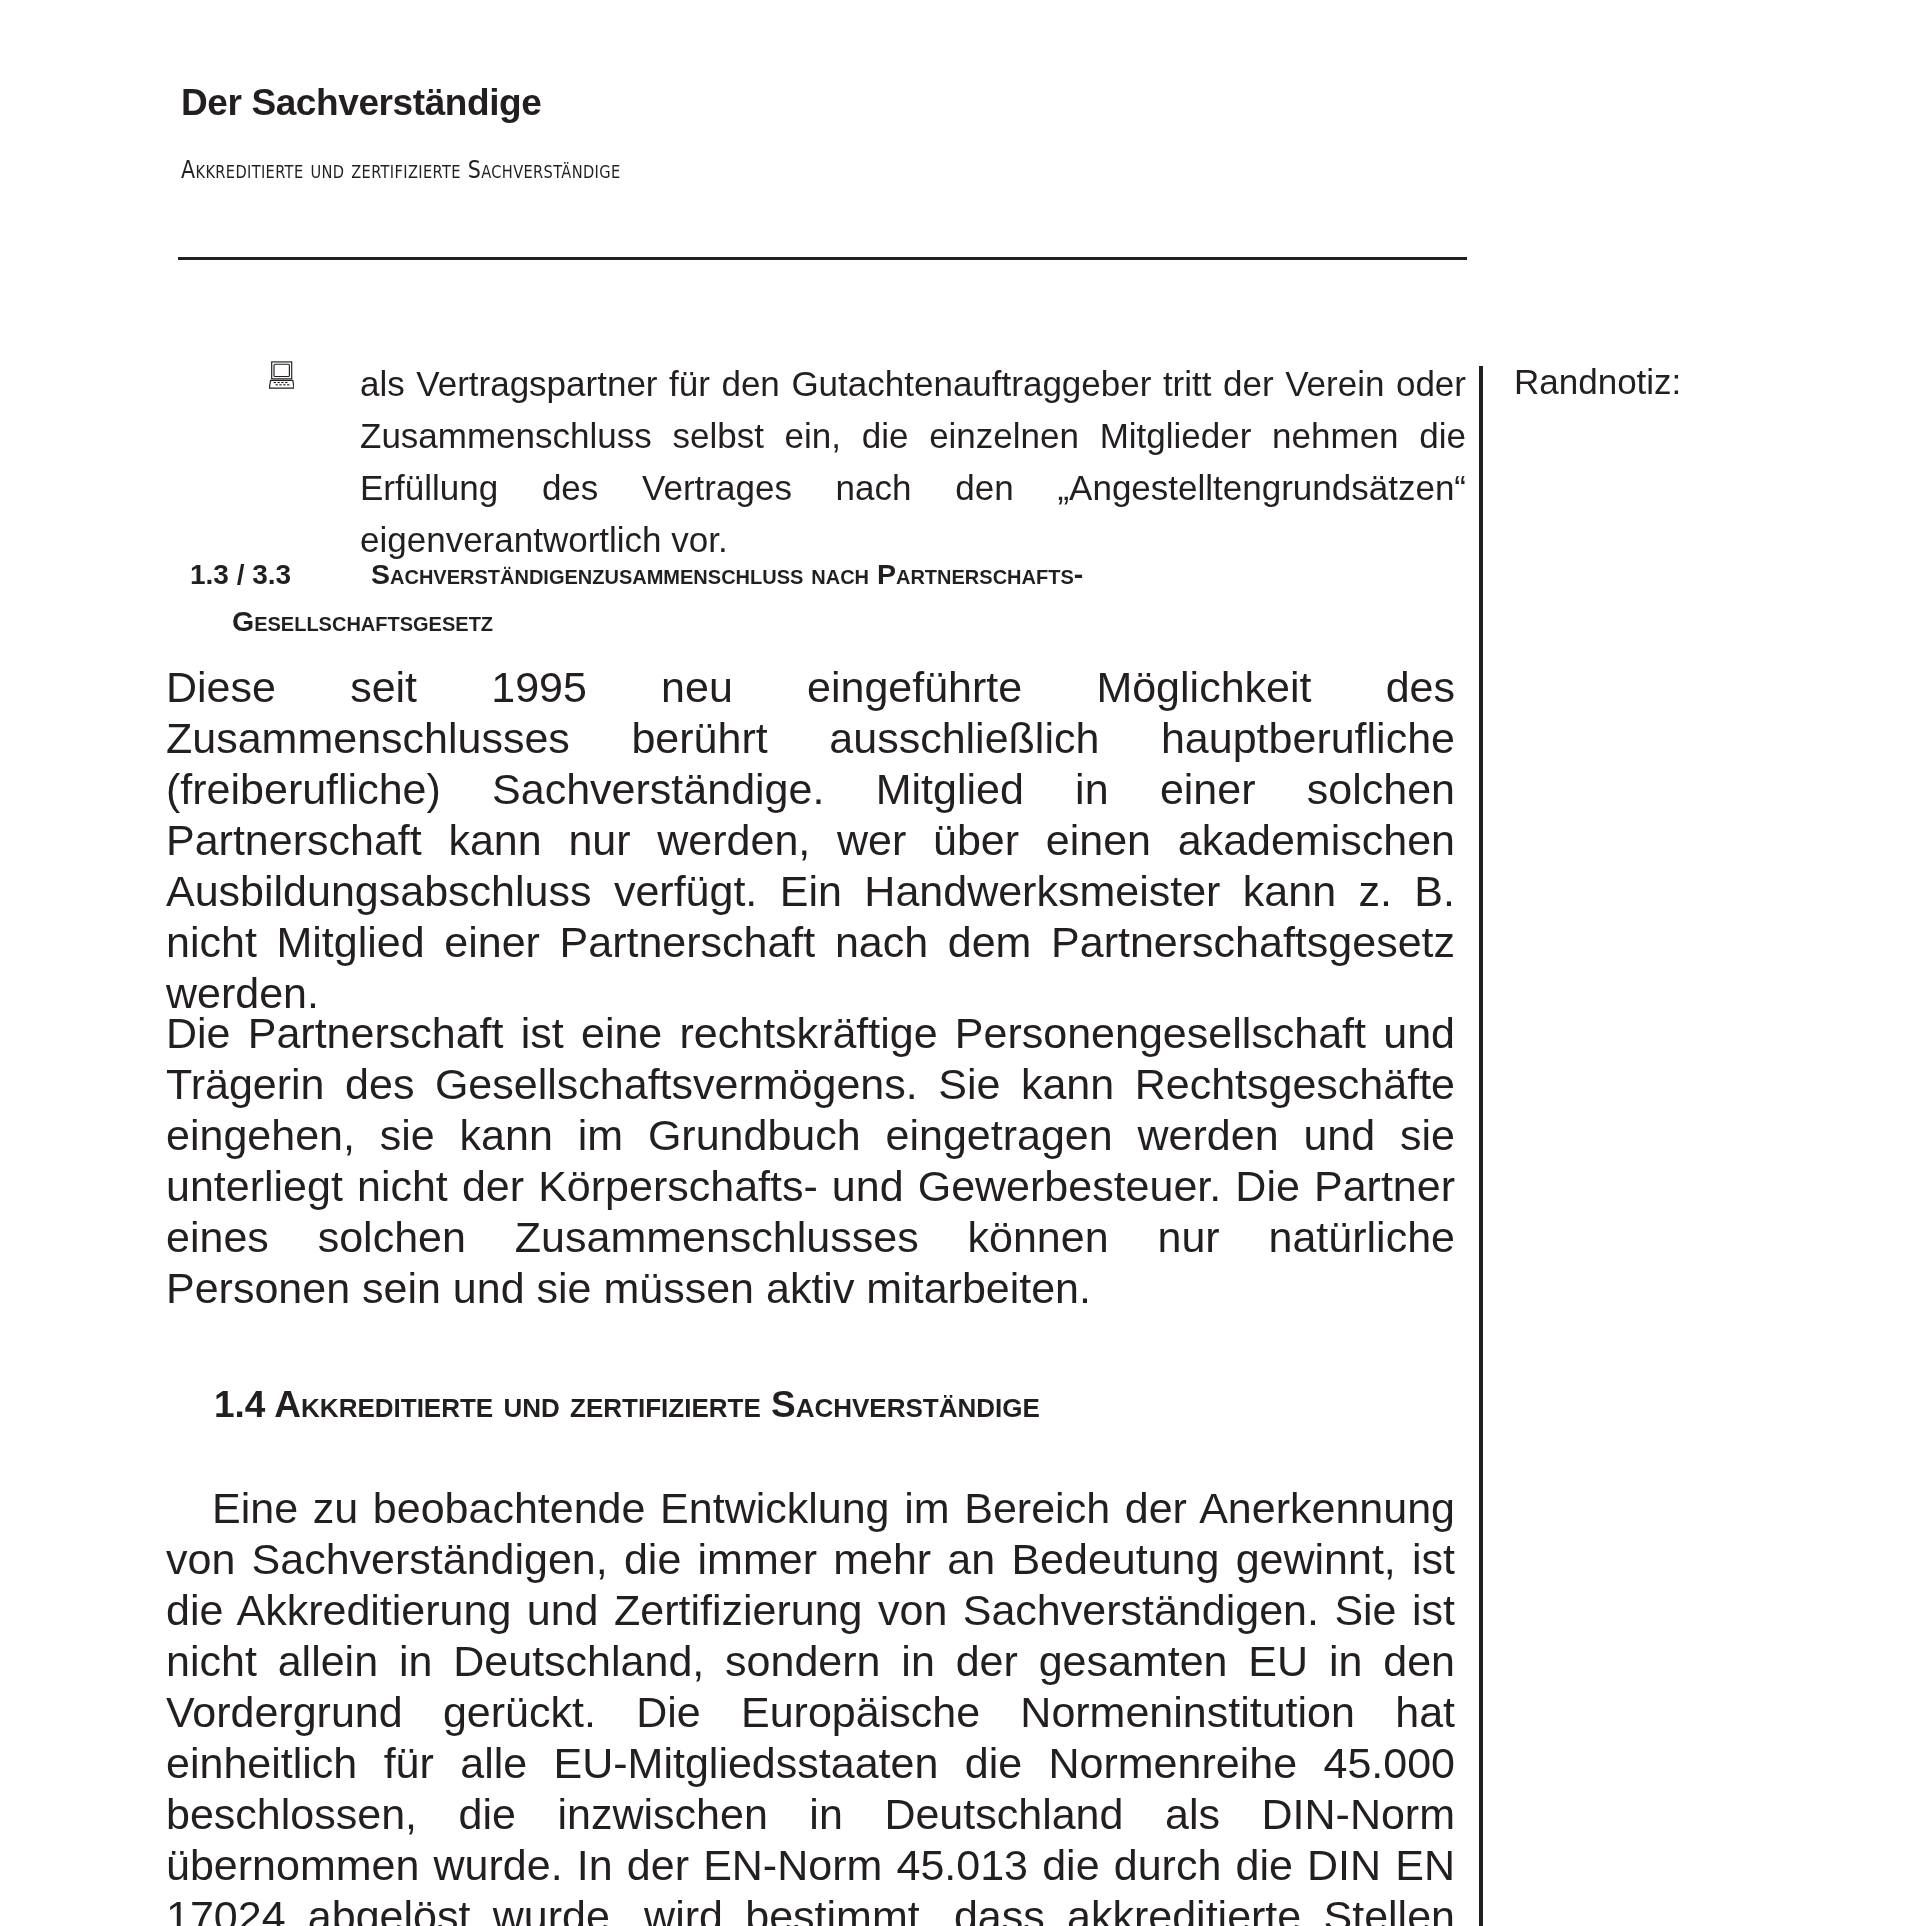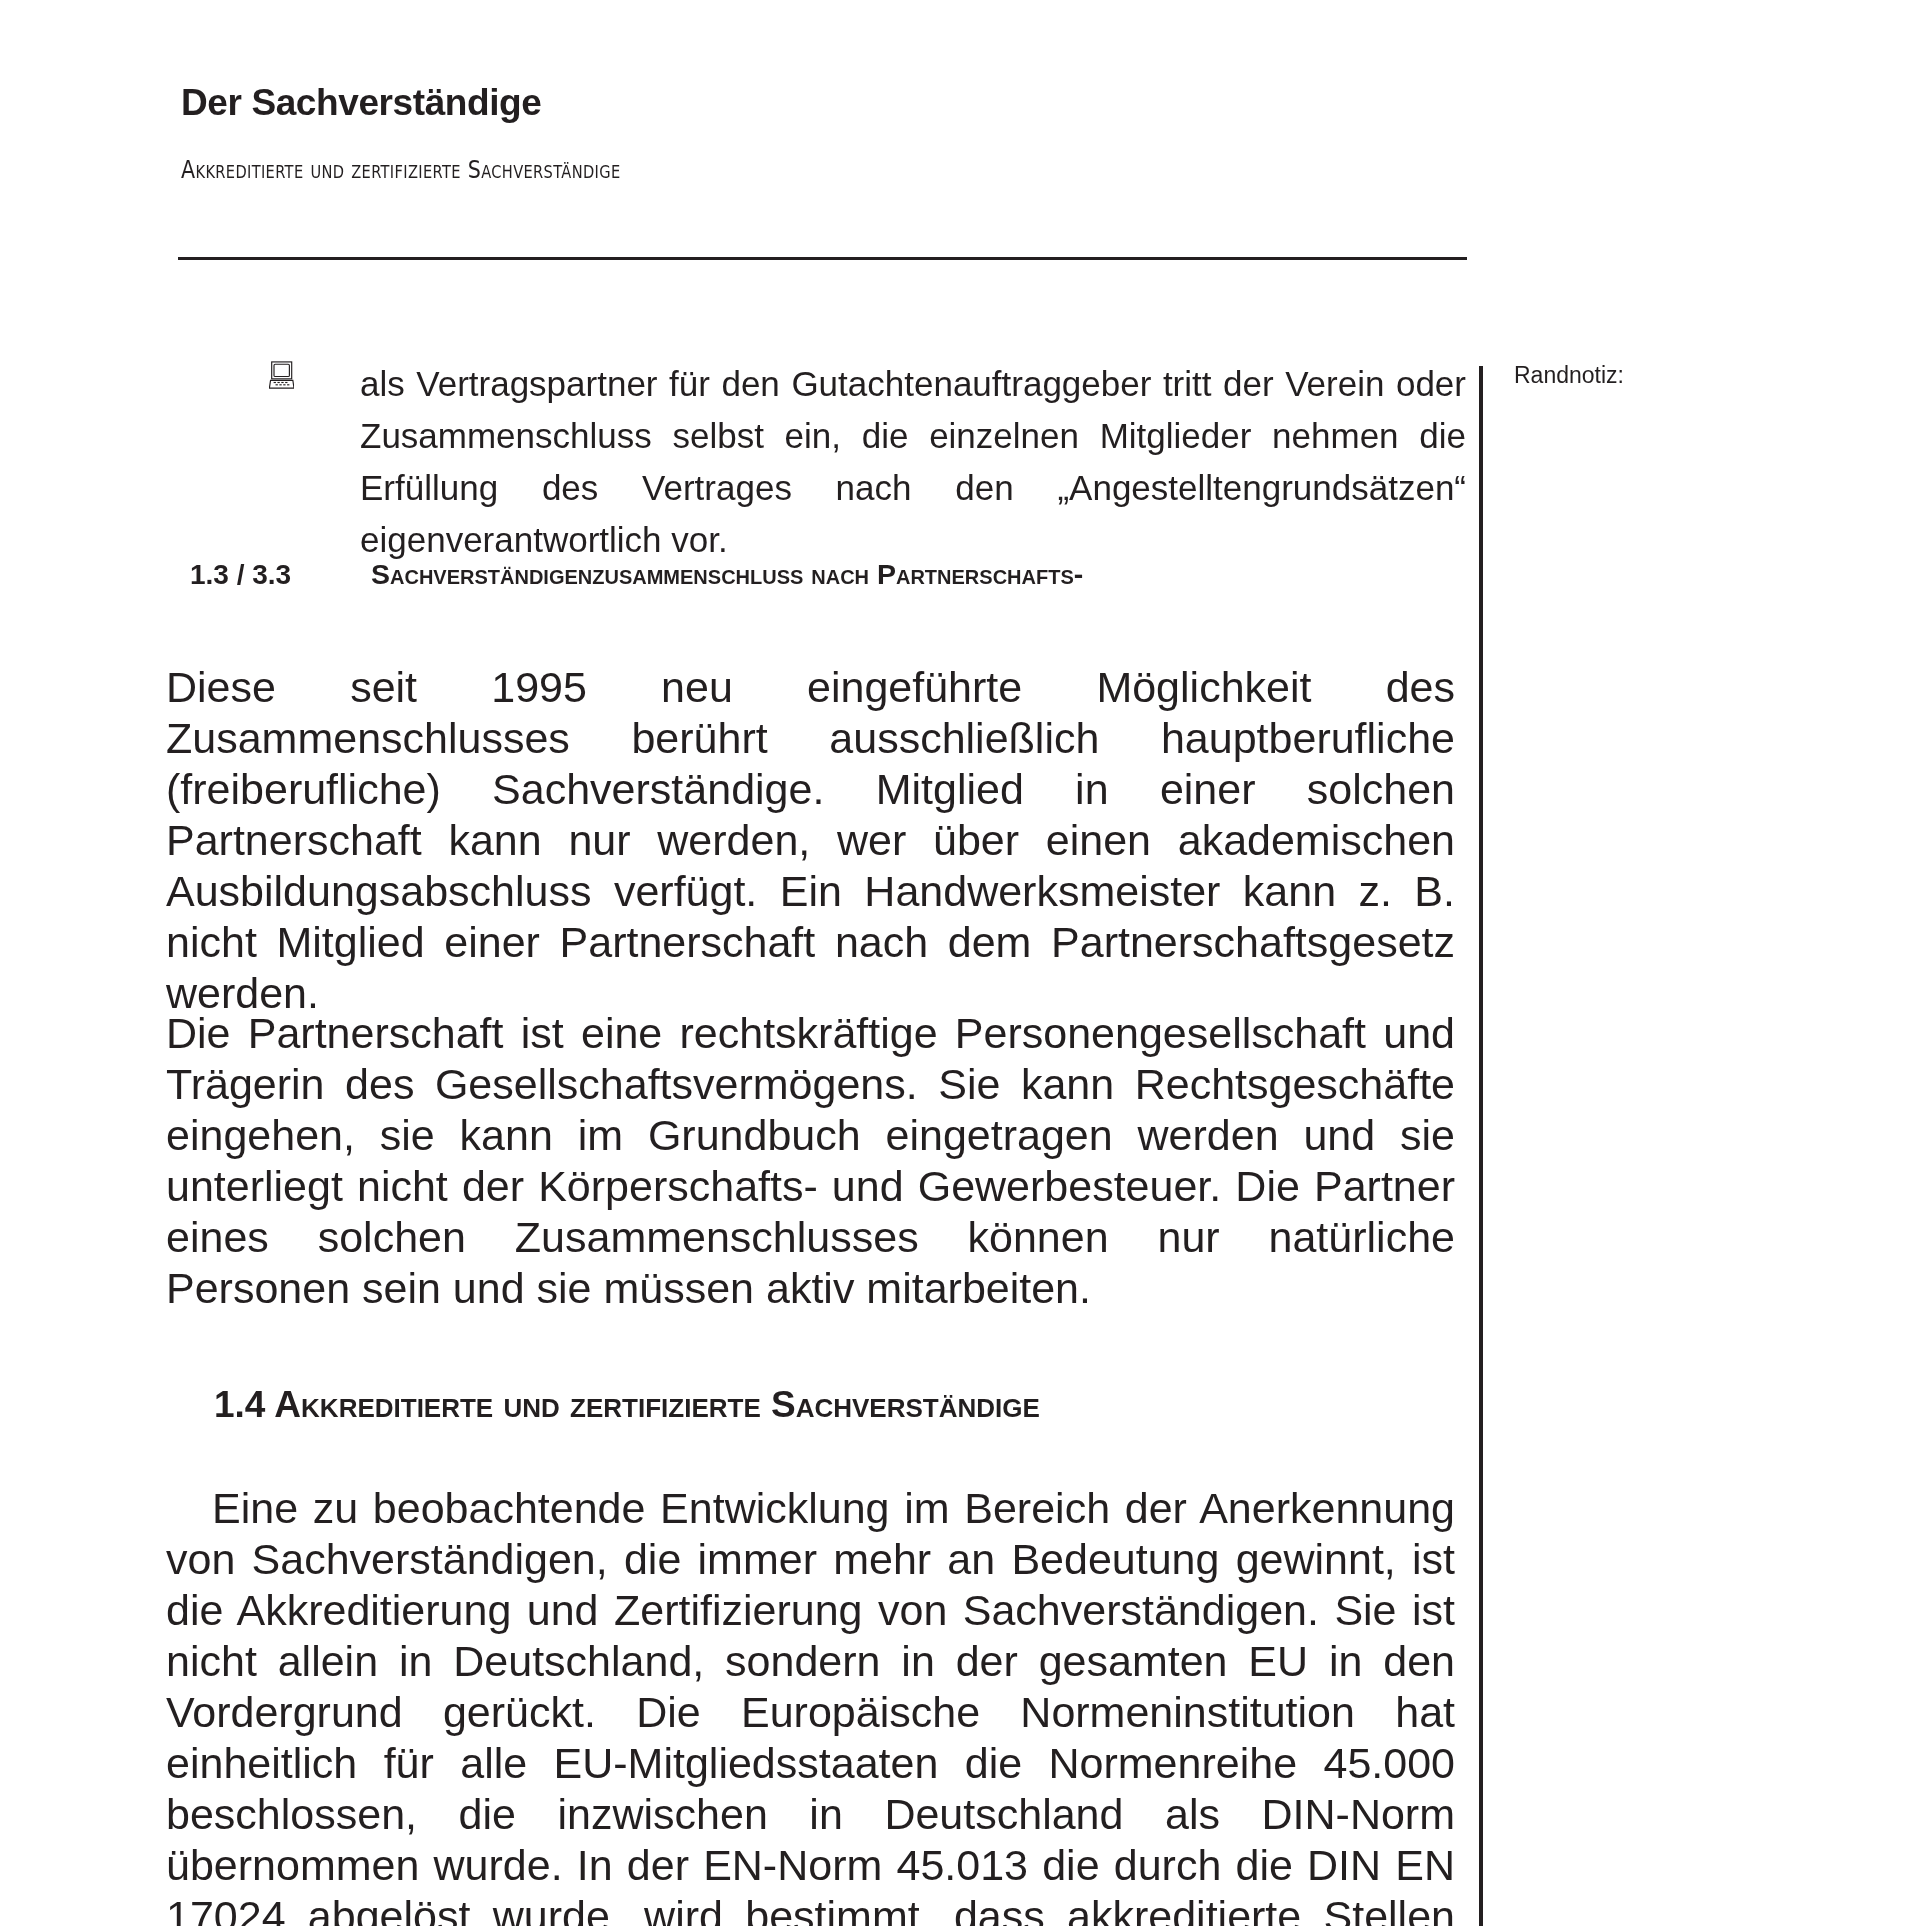--- a/index.html
+++ b/index.html
@@ -4,21 +4,21 @@
 <style>
   html, body { margin:0; padding:0; background:#ffffff; }
   body { width:1911px; height:2703px; position:relative; overflow:hidden; color:#231f20;
          font-family:"Liberation Sans", "DejaVu Sans", sans-serif; }
   .abs { position:absolute; }
   .doc-title { left:181px; top:34px; font-size:37px; font-weight:bold; letter-spacing:-0.4px;margin-top:48px; }
   .running-head { left:181px; top:156px; font-size:24px; font-variant:small-caps; letter-spacing:0.4px;
                   font-family:"DejaVu Sans", sans-serif; transform:scaleX(0.86); transform-origin:left top; }
   .hrule { left:178px; top:257px; width:1289px; height:2.7px; background:#231f20; }
   .vrule { left:1479px; top:366px; width:3.5px; height:2238px; background:#231f20; }
-  .margin-note { left:1514px; top:362px; font-size:23px;text-align:right; }
+  .margin-note { left:1514px; top:362px; font-size:35px;text-align:right; }
   .bullet-icon { left:269px; top:361px; width:25.4px; height:28px; }
   .bullet-text { left:360px; top:358px; width:1106px; font-size:35px; line-height:52px; text-align:justify; }
   .subhead { left:178px; top:551px; width:1271px; font-size:28.5px; font-weight:bold; line-height:46px;margin-left:12px; }
   .subhead .num { font-size:28px; display:inline-block; width:181px; }
   .subhead .sc { font-variant:small-caps; }
   .subhead .line2 { padding-left:42px; }
   .para { left:166px; width:1289px; font-size:43px; line-height:51px; text-align:justify; }
   .p1 { top:662px; }
   .p2 { top:1008px; }
   .p3 { top:1483px; text-indent:46px; }
@@ -49,20 +49,21 @@
         <rect x="27" y="60" width="6" height="3"></rect>
       <rect x="37" y="60" width="6" height="3"></rect>
         <rect x="47" y="60" width="6" height="3"></rect>
     </g>
   </svg>
 </div>
 <div class="abs bullet-text">als Vertragspartner für den Gutachtenauftraggeber tritt der Verein oder Zusammenschluss selbst ein, die einzelnen Mitglieder nehmen die Erfüllung des Vertrages nach den „Angestelltengrundsätzen“ eigenverantwortlich vor.</div>
 
 <div class="abs subhead">
   <div><span class="num">1.3 / 3.3</span><span class="sc">Sachverständigenzusammenschluss nach Partnerschafts-</span></div>
+  <div class="line2 sc">Gesellschaftsgesetz</div>
 </div>
 
 <div class="abs para p1">Diese seit 1995 neu eingeführte Möglichkeit des Zusammenschlusses berührt ausschließlich hauptberufliche (freiberufliche) Sachverständige. Mitglied in einer solchen Partnerschaft kann nur werden, wer über einen akademischen Ausbildungsabschluss verfügt. Ein Handwerksmeister kann  z. B. nicht Mitglied einer Partnerschaft nach dem Partnerschaftsgesetz werden.</div>
 <div class="abs para p2">Die Partnerschaft ist eine rechtskräftige Personengesellschaft und Trägerin des Gesellschaftsvermögens. Sie kann Rechtsgeschäfte eingehen, sie kann im Grundbuch eingetragen werden und sie unterliegt nicht der Körperschafts- und Gewerbesteuer. Die Partner eines solchen Zusammenschlusses können nur natürliche Personen sein und sie müssen aktiv mitarbeiten.</div>
 
 <div class="abs section-head">
   <span>1.4</span>
   <span>Akkreditierte und zertifizierte Sachverständige</span>
 </div>
 

